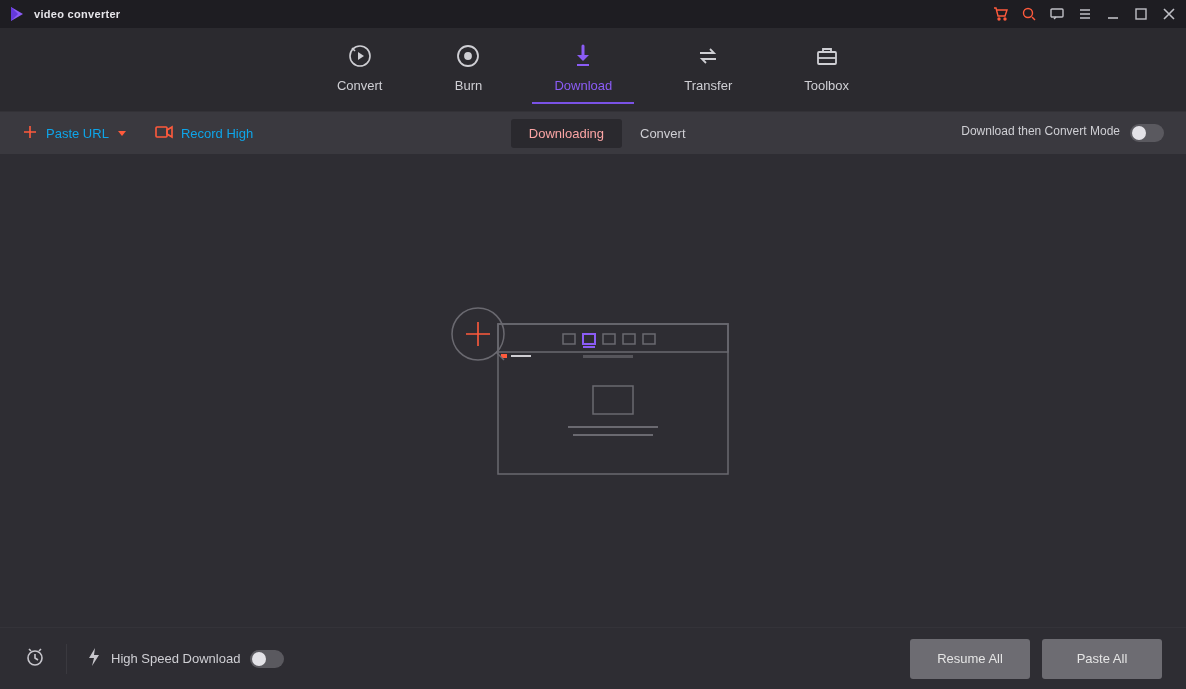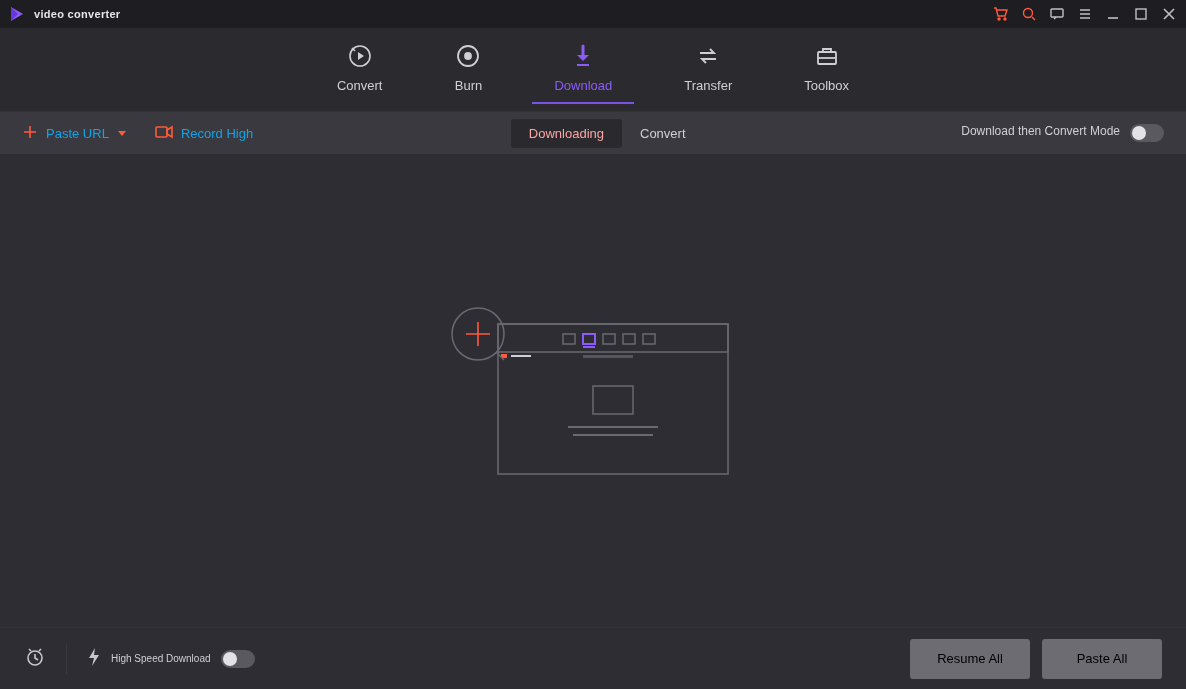--- a/index.html
+++ b/index.html
@@ -43,23 +43,23 @@
 
   
   .main { height: calc(689px - 28px - 84px - 42px - 62px); display: flex; align-items: center; justify-content: center; background: #2e2d33; }
   .empty-illustration svg { display: block; }
 
   
   .footer { height: 62px; display: flex; align-items: center; justify-content: space-between; padding: 0 24px; background: #2e2d33; border-top: 1px solid rgba(255,255,255,0.03); }
   .footer-left { display: flex; align-items: center; gap: 20px; }
   .sep { width: 1px; height: 30px; background: rgba(255,255,255,0.06); }
   .hs-wrap { display: flex; align-items: center; gap: 10px; }
-  .hs-label { font-size: 10px; color: #cfcfd4; text-align: center; }
+  .hs-label { font-size: 13px; color: #cfcfd4; text-align: center; }
   .footer-right { display: flex; align-items: center; gap: 12px; }
-  .btn { min-width: 120px; height: 40px; border: none; border-radius: 3px; background: #6d6c72; color: #000000; font-size: 13px; cursor: pointer; }
+  .btn { min-width: 120px; height: 40px; border: none; border-radius: 3px; background: #6d6c72; color: #e5e5e5; font-size: 13px; cursor: pointer; }
   .clock-icon { color: #c7c6cc; }
   .bolt-icon { color: #c7c6cc; }
 </style>
 </head>
 <body>
 
 <div class="titlebar">
   <div class="titlebar-left">
     <span class="app-logo">
       <svg width="18" height="18" viewBox="0 0 18 18">

